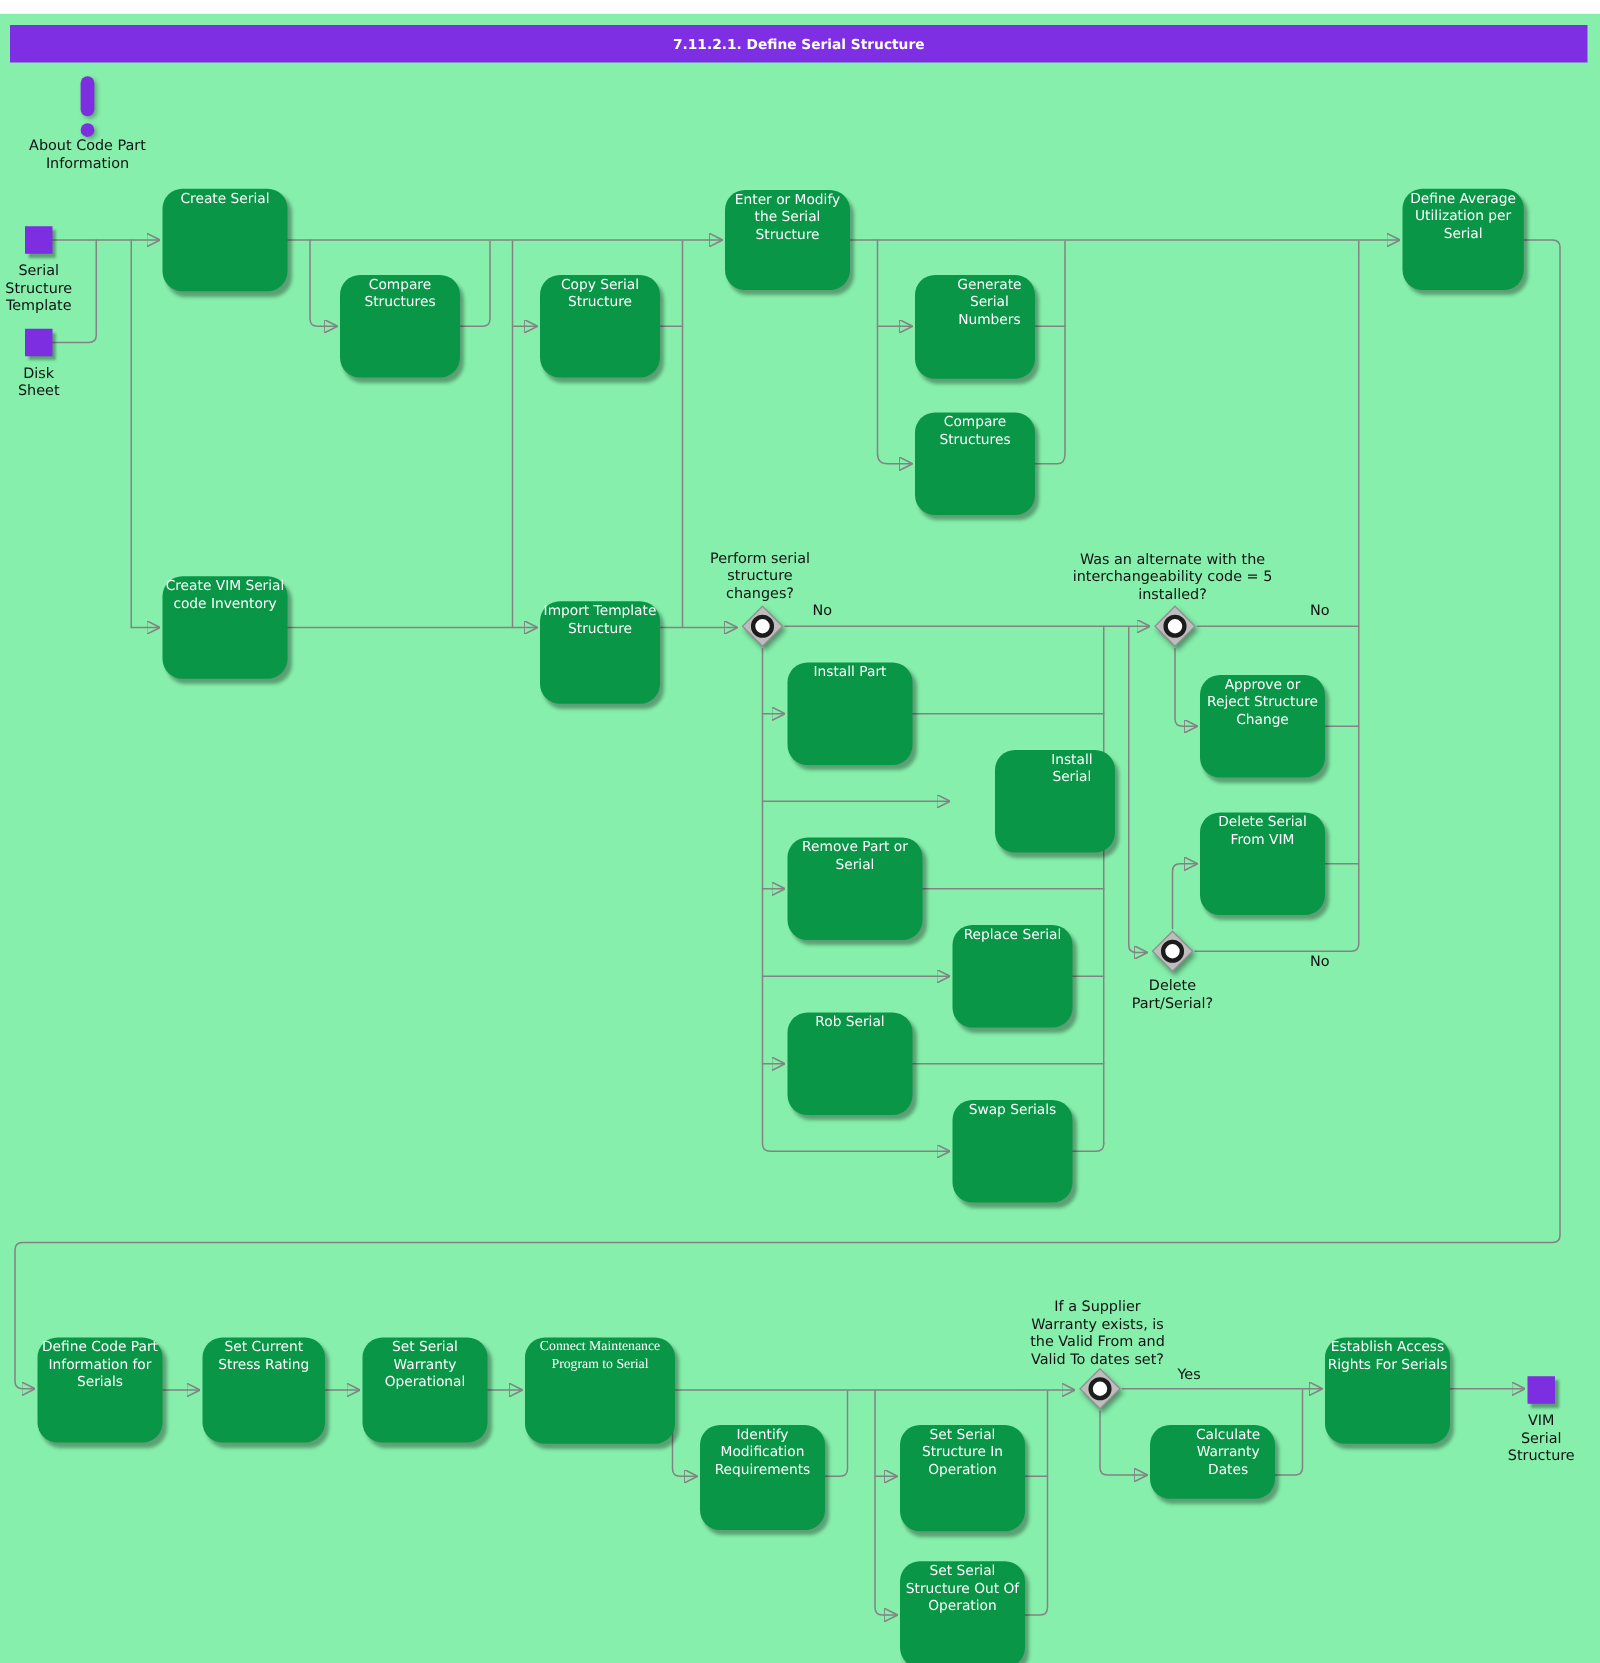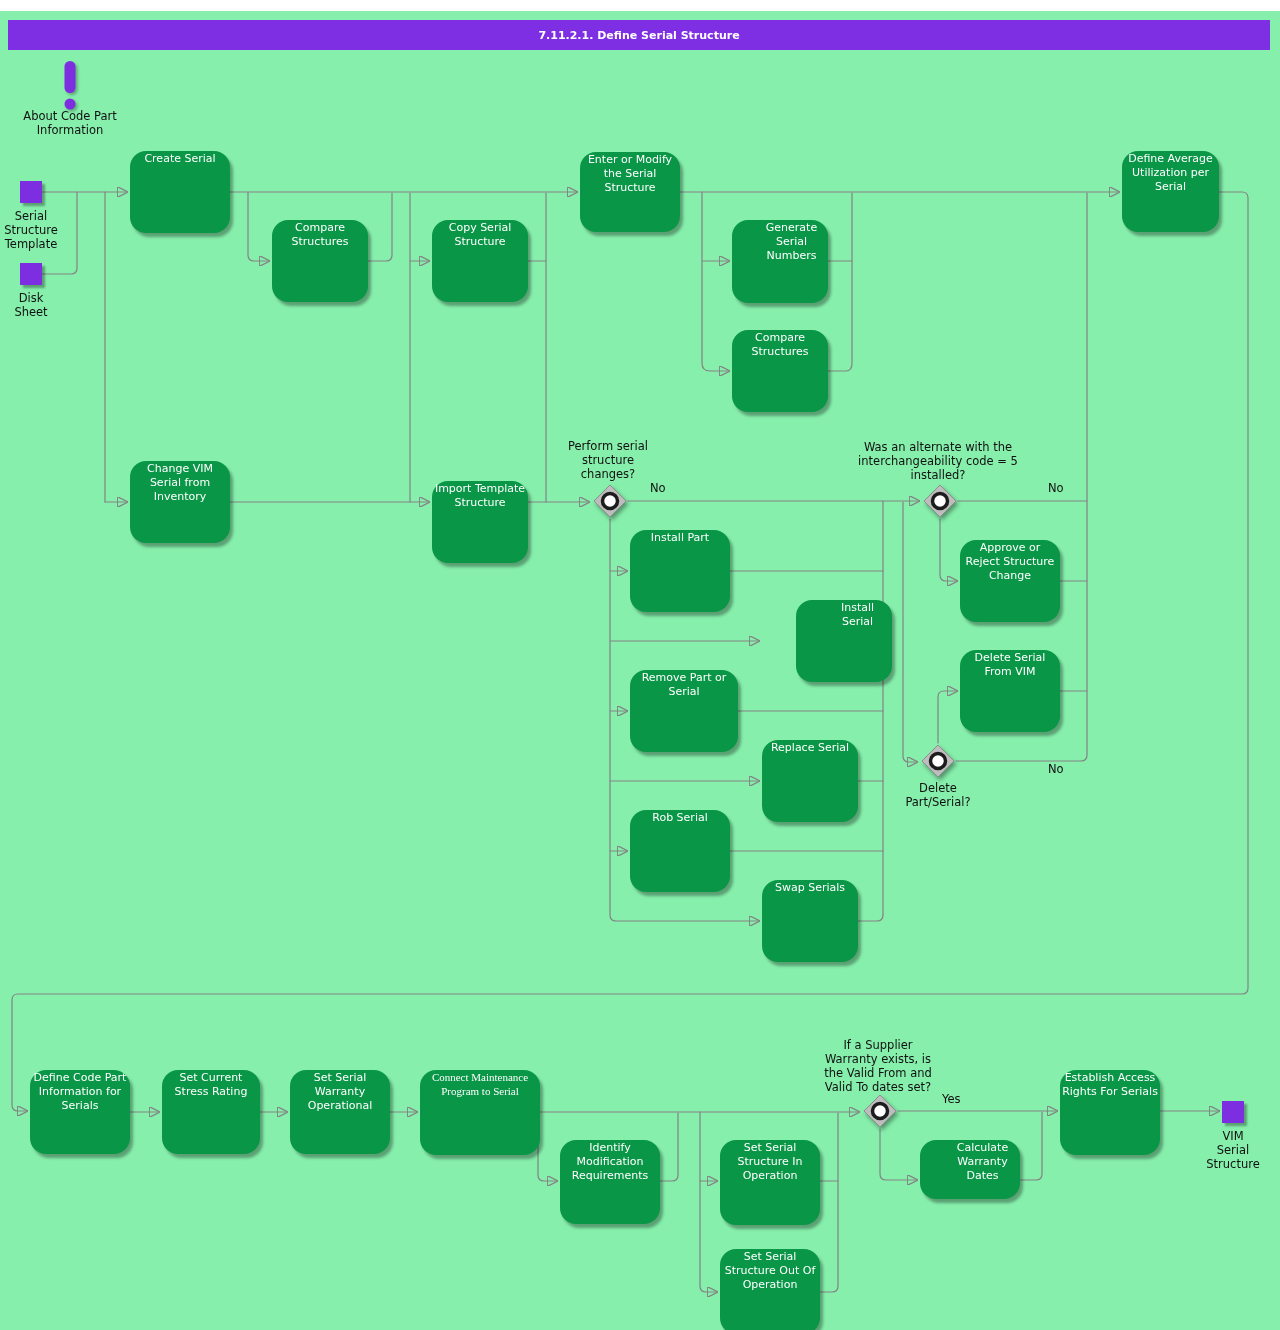--- a/index.html
+++ b/index.html
@@ -140,21 +140,21 @@
   <div class="node" style="left:580px; top:141px; width:100px; height:80px;">
     <span>Enter or Modify the Serial Structure</span>
     </div>
   <div class="node" style="left:732px; top:209px; width:96px; height:83px;padding-left:24px;">
     <span>Generate Serial Numbers</span>
     </div>
   <div class="node" style="left:732px; top:319px; width:96px; height:82px;">
     <span>Compare Structures</span>
     </div>
   <div class="node" style="left:130px; top:450px; width:100px; height:82px;">
-    <span>Change VIM Serial from Inventory</span>
+    <span>Create VIM Serial code Inventory</span>
     </div>
   <div class="node" style="left:432px; top:470px; width:96px; height:82px;">
     <span>Import Template Structure</span>
     </div>
   <div class="node" style="left:1122px; top:140px; width:97px; height:81px;">
     <span>Define Average Utilization per Serial</span>
     </div>
 
   <div class="node" style="left:630px; top:519px; width:100px; height:82px;">
     <span>Install Part</span>

